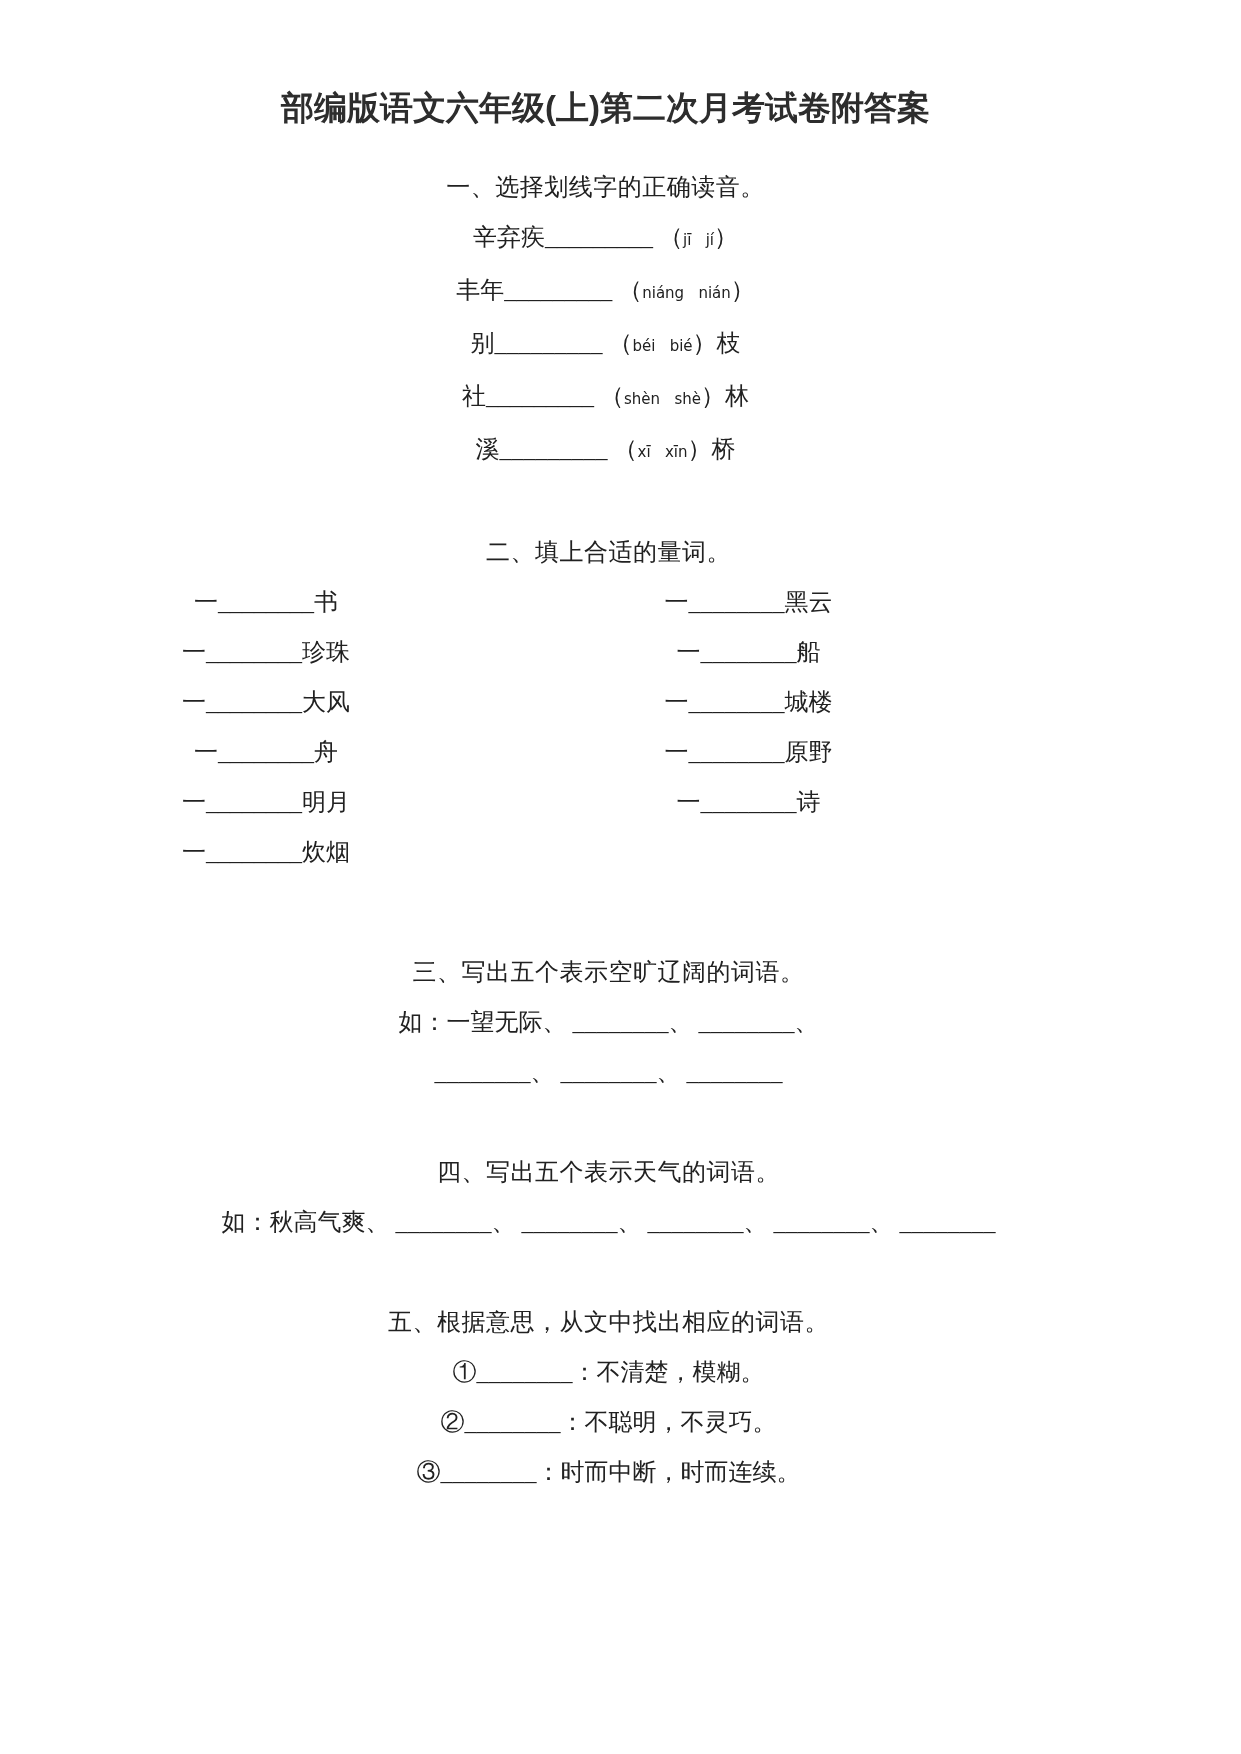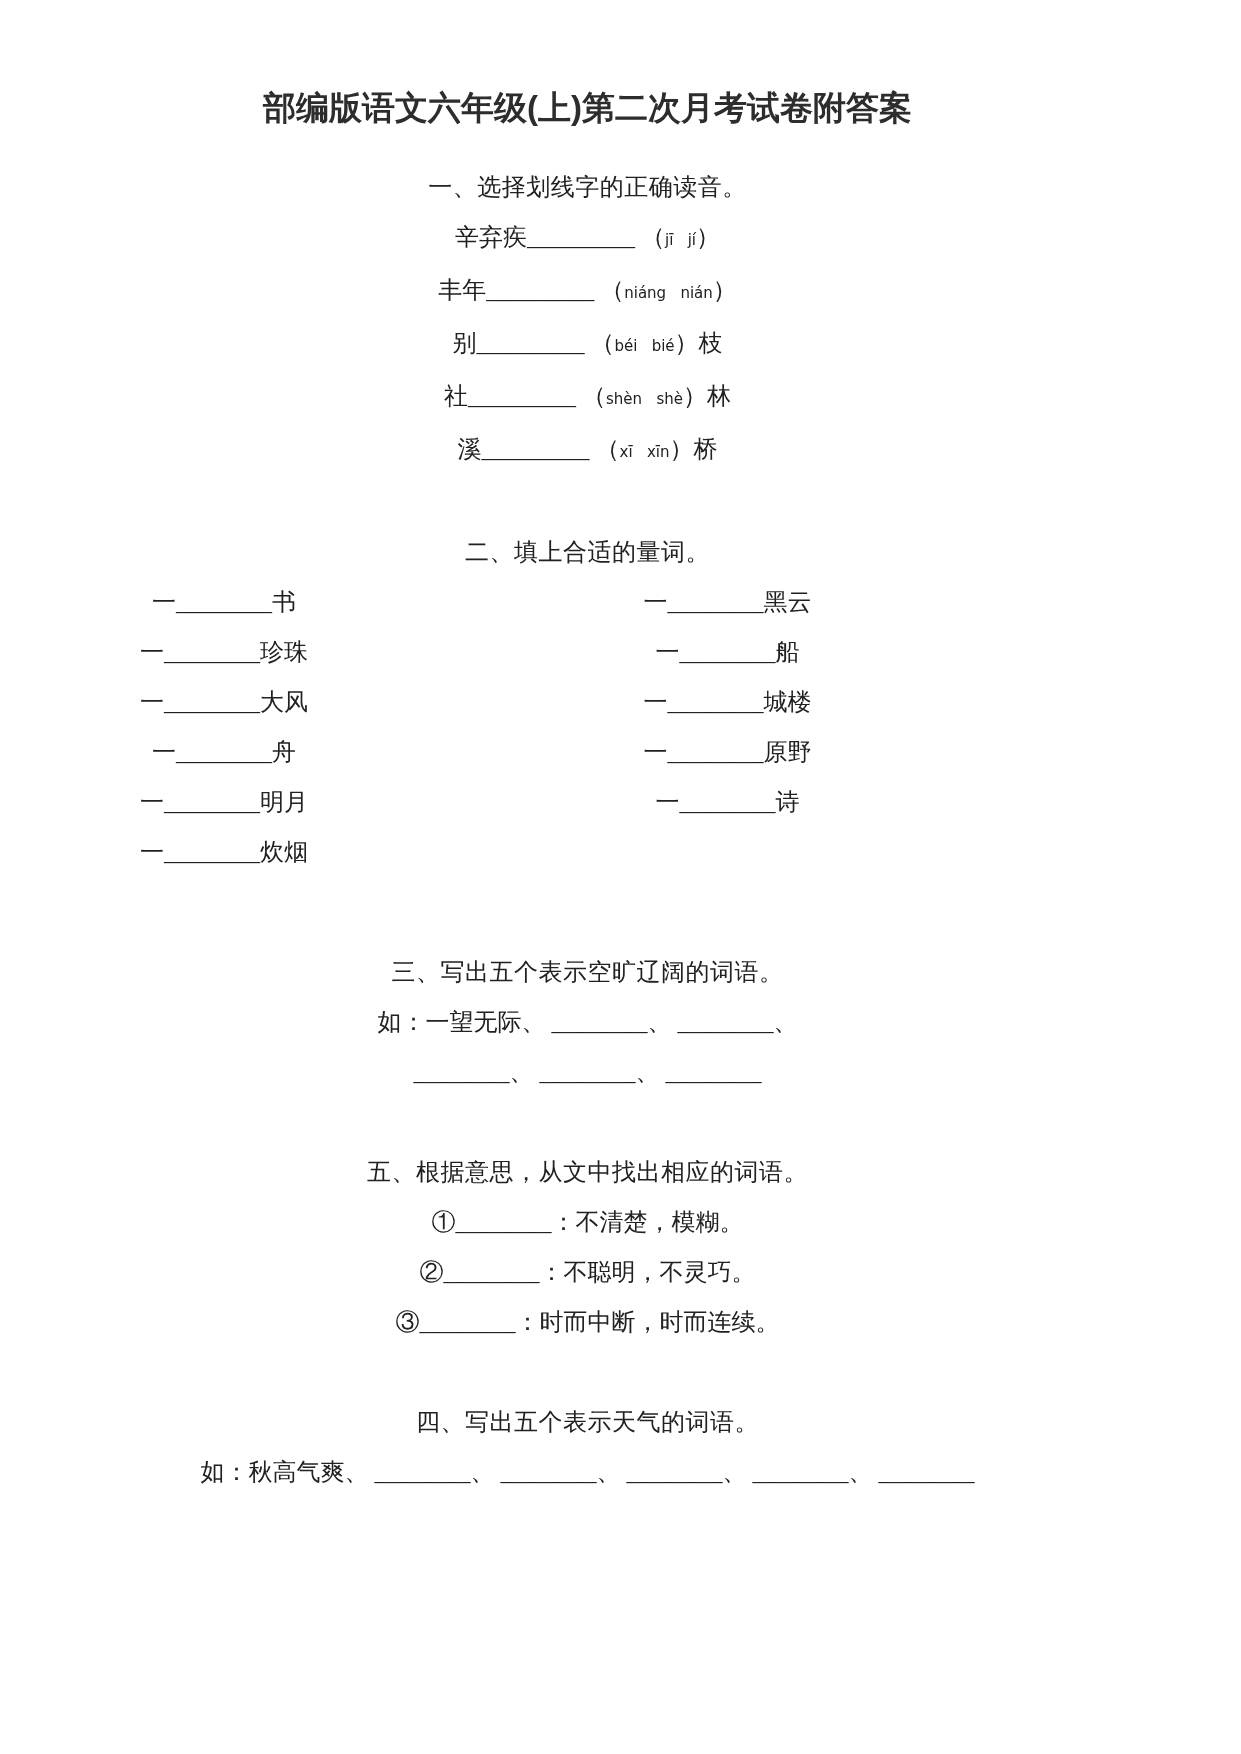--- a/index.html
+++ b/index.html
@@ -1,36 +1,36 @@
 <!DOCTYPE html>
 <html><head>
 <meta charset="utf-8">
 <style>
   html,body{margin:0;padding:0;background:#ffffff;}
   .page{
     position:relative;
     width:1241px;height:1754px;
     box-sizing:border-box;
-    padding:88px 150px 40px 84px;
+    padding:88px 150px 40px 120px;
     background:#ffffff;
     color:#212121;
     font-family:"Liberation Serif","DejaVu Serif",serif;
     overflow:hidden;
   }
   .title{
     margin:0 0 44px 0;
     font-family:"Liberation Sans","DejaVu Sans",sans-serif;
     font-weight:700;
     font-size:33px;
     line-height:40px;
     text-align:center;
     color:#2d2d2d;
   }
   .sec{margin:0;}
-  .sec + .sec{margin-top:70px;}
+  .sec + .sec{margin-top:70px;margin-left:6px;}
   .line{
     margin:0 0 20px 0;
     font-size:24px;
     line-height:30px;
     white-space:pre-wrap;
     text-align:center;
   }
   .heading{letter-spacing:0.5px;}
   .pinyin{
     font-family:"DejaVu Sans","Liberation Sans",sans-serif;
@@ -74,24 +74,24 @@
     </div>
   </section>
 
   <section class="sec">
     <p class="line heading">三、写出五个表示空旷辽阔的词语。</p>
     <p class="line">如：一望无际、 ________、 ________、</p>
     <p class="line">________、 ________、 ________</p>
   </section>
 
   <section class="sec">
+    <p class="line heading">四、写出五个表示天气的词语。</p>
+    <p class="line">如：秋高气爽、 ________、 ________、 ________、 ________、 ________</p>
+  </section>
+
+  <section class="sec">
     <p class="line heading">五、根据意思，从文中找出相应的词语。</p>
     <p class="line">①________：不清楚，模糊。</p>
     <p class="line">②________：不聪明，不灵巧。</p>
     <p class="line">③________：时而中断，时而连续。</p>
   </section>
 
-  <section class="sec">
-    <p class="line heading">四、写出五个表示天气的词语。</p>
-    <p class="line">如：秋高气爽、 ________、 ________、 ________、 ________、 ________</p>
-  </section>
-
 </div>
 
 </body></html>

